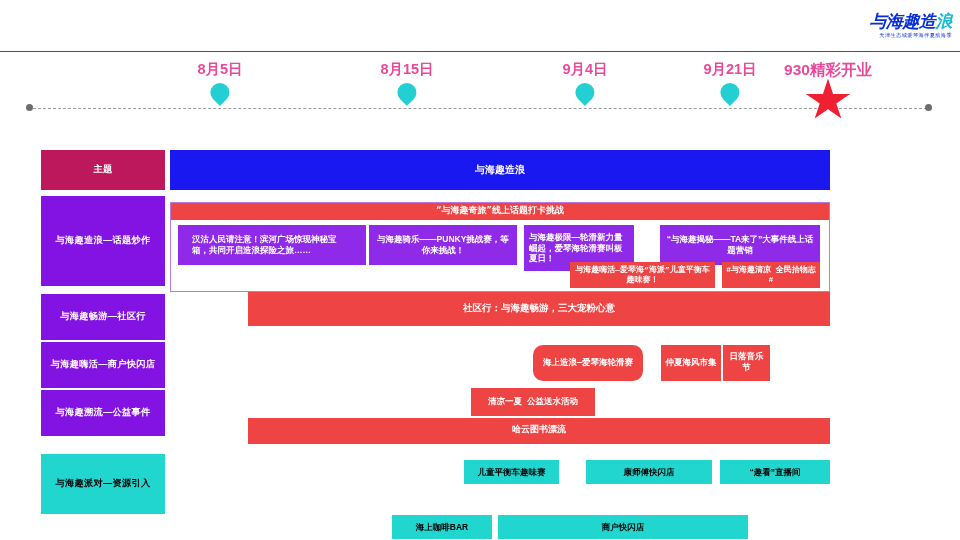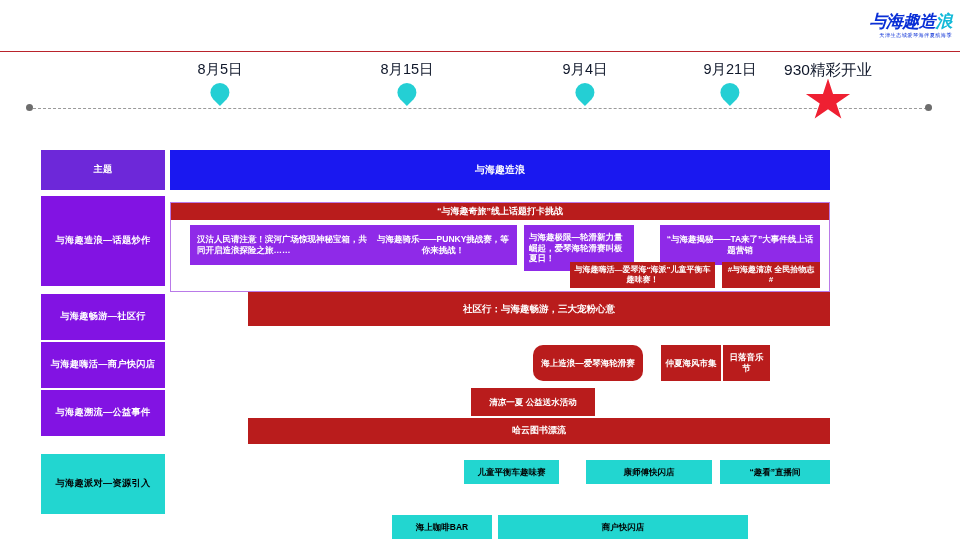--- a/index.html
+++ b/index.html
@@ -41,21 +41,21 @@
     border-top:1.6px dashed #9a9a9a;
   }
   .tl-cap{
     position:absolute;top:42px;width:7px;height:7px;border-radius:50%;
     background:#6d6d6d;
   }
   .tl-cap.left{left:26px;}
   .tl-cap.right{left:925px;}
   .tl-node{position:absolute;top:0;transform:translateX(-50%);text-align:center;}
   .tl-label{
-    font-size:14.5px;font-weight:normal;color:#0f172a;white-space:nowrap;line-height:1;
+    font-size:14.5px;font-weight:bold;color:#ec4899;white-space:nowrap;line-height:1;
     padding-bottom:6px;
   }
   .tl-drop{
     width:19px;height:19px;margin:0 auto;background:#24cfd4;
     border-radius:0 50% 50% 50%;transform:rotate(-135deg);
   }
   .tl-node.final .tl-label{font-size:15.5px;}
   .tl-star{
     width:46px;height:44px;margin:-5px auto 0;background:#ef2032;
     clip-path:polygon(50% 0%,61% 35%,98% 35%,68% 57%,79% 91%,50% 70%,21% 91%,32% 57%,2% 35%,39% 35%);
@@ -63,33 +63,33 @@
 
   
   .body{position:absolute;left:0;top:124px;width:960px;height:416px;}
 
   .row-label{
     position:absolute;left:41px;width:124px;
     display:flex;align-items:center;justify-content:center;text-align:center;
     color:#ffffff;font-size:9.2px;font-weight:bold;letter-spacing:0.3px;
     line-height:1.3;box-sizing:border-box;padding:2px;
   }
-  .bg-blue{background:#6d28d9;text-align:right;}
+  .bg-blue{background:#be185d;text-align:right;}
   .bg-purple{background:#8213e3;}
   .bg-cyan{background:#22d6d0;}
   .bg-cyan .lbl-text{color:#000;}
 
   .bar{
     position:absolute;box-sizing:border-box;
     display:flex;align-items:center;justify-content:center;text-align:center;
     color:#ffffff;font-weight:bold;line-height:1.28;
     padding:2px 4px;
   }
   .bar.blue{background:#1a18f0;}
-  .bar.purple{background:#b91c1c;}
+  .bar.purple{background:#ef4444;font-family:Liberation Mono, monospace;}
   .bar.purple-l{background:#8f2ae8;}
   .bar.cyan{background:#22d6d0;color:#000;}
 
   .fs-8{font-size:8px;}
   .fs-85{font-size:8.5px;}
   .fs-9{font-size:9px;}
   .fs-95{font-size:9.5px;}
   .fs-10{font-size:10px;}
 
   .topic-group{
@@ -159,21 +159,21 @@
     <div class="row-label bg-cyan" style="top:330px;height:60px;">
       <span class="lbl-text">与海趣派对—资源引入</span>
     </div>
 
     <div class="bar blue fs-10" style="left:170px;top:26px;width:660px;height:40px;">与海趣造浪</div>
 
     <div class="topic-group"></div>
 
     <div class="bar purple fs-9" style="left:171px;top:79px;width:658px;height:17px;">“与海趣奇旅”线上话题打卡挑战</div>
 
-    <div class="bar purple-l fs-85" style="left:190px;top:101px;width:188px;height:40px;text-align:left;justify-content:flex-start;padding:0 7px;">汉沽人民请注意！滨河广场惊现神秘宝箱，共同开启造浪探险之旅……</div>
+    <div class="bar purple-l fs-85" style="left:178px;top:101px;width:188px;height:40px;text-align:left;justify-content:flex-start;padding:0 14px;">汉沽人民请注意！滨河广场惊现神秘宝箱，共同开启造浪探险之旅……</div>
     <div class="bar purple-l fs-85" style="left:369px;top:101px;width:148px;height:40px;">与海趣骑乐——PUNKY挑战赛，等你来挑战！</div>
     <div class="bar purple-l fs-85" style="left:660px;top:101px;width:160px;height:40px;">“与海趣揭秘——TA来了”大事件线上话题营销</div>
     <div class="bar purple-l fs-85" style="left:524px;top:101px;width:110px;height:46px;text-align:left;justify-content:flex-start;padding:0 5px;">与海趣极限—轮滑新力量崛起，爱琴海轮滑赛叫板夏日！</div>
 
     <div class="bar purple fs-8" style="left:570px;top:138px;width:145px;height:26px;">与海趣嗨活—爱琴海“海派”儿童平衡车趣味赛！</div>
     <div class="bar purple fs-8" style="left:722px;top:138px;width:98px;height:26px;">#与海趣清凉 全民拾物志#</div>
 
     <div class="bar purple fs-95" style="left:248px;top:168px;width:582px;height:34px;">社区行：与海趣畅游，三大宠粉心意</div>
 
     <div class="bar purple fs-85" style="left:533px;top:221px;width:110px;height:36px;border-radius:10px;">海上造浪—爱琴海轮滑赛</div>

